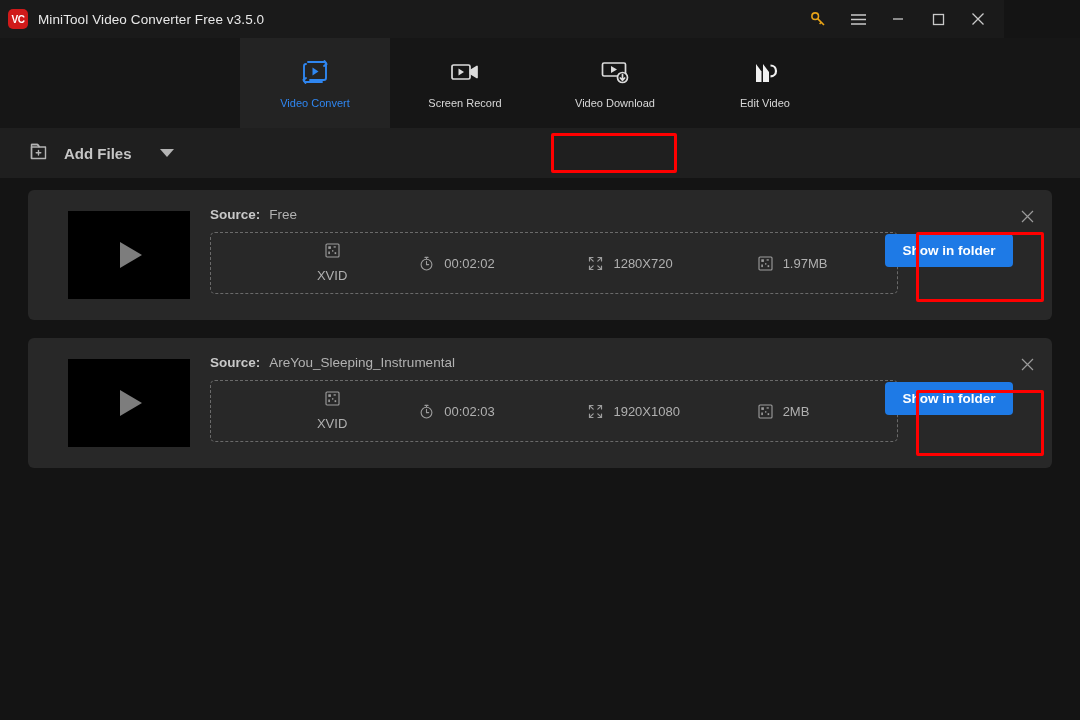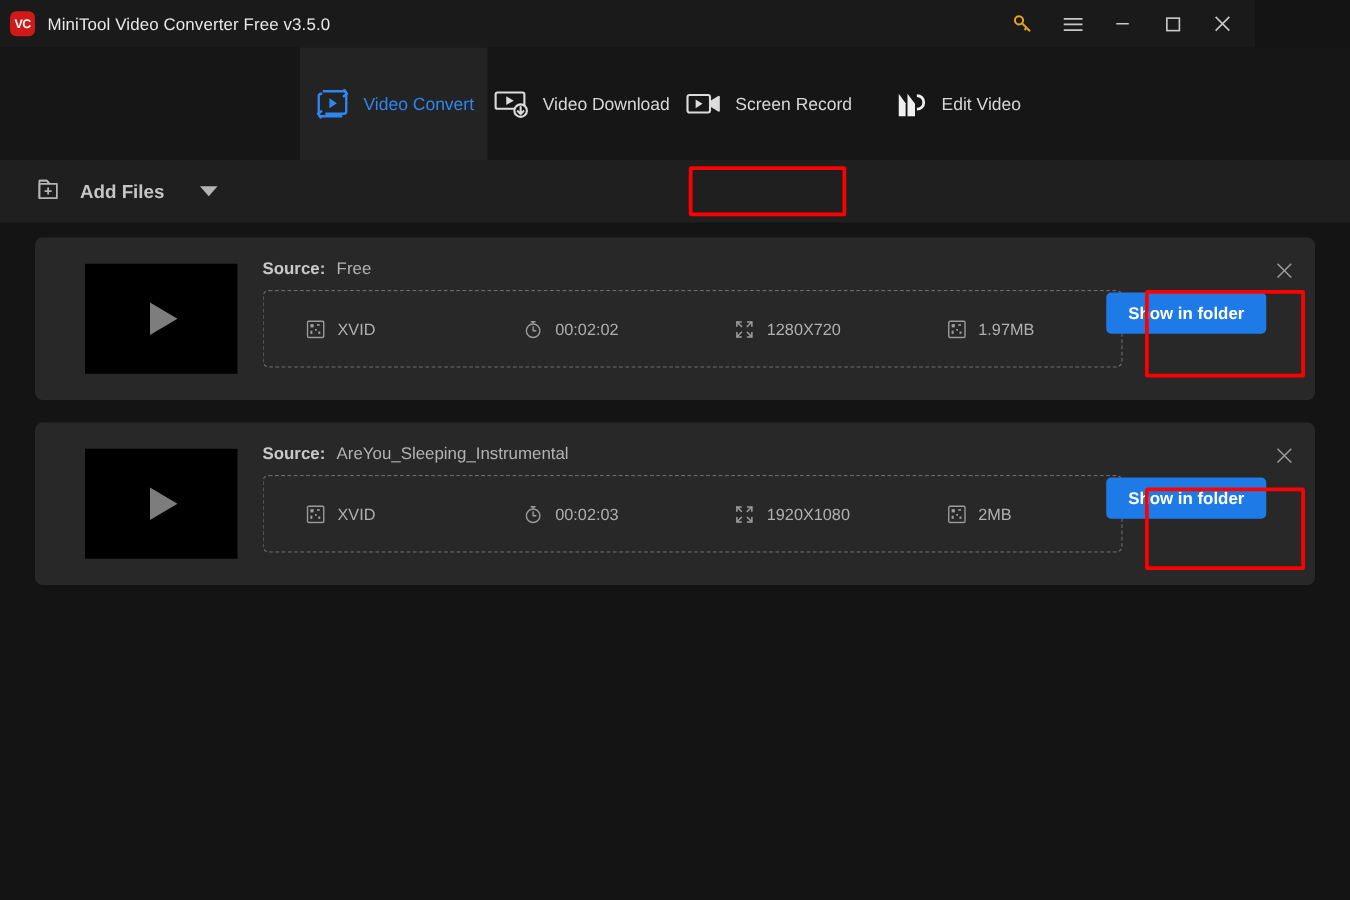--- a/index.html
+++ b/index.html
@@ -40,22 +40,22 @@
   .wbtn.close { margin-right: 6px; }
 
   
   .navbar {
     position: absolute; top: 38px; left: 0; width: 1080px; height: 90px;
     background: #161616;
   }
   .navtabs { display: flex; margin-left: 240px; height: 90px; }
   .navtab {
     width: 150px; height: 90px;
-    display: flex; flex-direction: row; align-items: center; justify-content: center;
-    color: #d8d8d8; font-size: 14px; gap: 10px;
+    display: flex; flex-direction: column; align-items: center; justify-content: center;
+    color: #d8d8d8; font-size: 11px; gap: 10px;
   }
   .navtab.active { background: #232323; color: #2f86f0; }
   .navtab .ico { height: 30px; display: flex; align-items: center; justify-content: center; }
   .navtab .ico svg { display: block; }
 
   
   .toolbar {
     position: absolute; top: 128px; left: 0; width: 1080px; height: 50px;
     background: #1f1f1f;
   }
@@ -115,21 +115,21 @@
   .infobox {
     position: absolute; left: 182px; top: 42px;
     width: 688px; height: 62px;
     border: 1px dashed #6a6a6a; border-radius: 5px;
   }
   .infocells { display: flex; height: 100%; align-items: center; }
   .cell {
     display: flex; align-items: center; gap: 10px;
     color: #b0b0b0; font-size: 13px;
   }
-  .cell.c1 { margin-left: 34px; width: 175px; }
+  .cell.c1 { margin-left: 34px; width: 175px; flex-direction: column; }
   .cell.c2 { width: 170px; }
   .cell.c3 { width: 170px; }
   .cell.c4 { width: 140px; }
   .cell svg { display: block; flex: none; }
   .closex {
     position: absolute; right: 16px; top: 17px;
     width: 18px; height: 18px; color: #9a9a9a;
     display: flex; align-items: center; justify-content: center;
   }
   .showbtn {
@@ -193,39 +193,39 @@
             <path d="M24.5 3 26.5 6 24 8"></path>
             <path d="M5.5 25 3.5 22 6 20"></path>
             <path d="M12.5 9.5l6 4-6 4z" fill="#2f86f0" stroke="none"></path>
           </svg>
         </span>
         <span>Video Convert</span>
       </div>
 
       <div class="navtab">
         <span class="ico">
+          <svg width="30" height="22" viewBox="0 0 30 22" fill="none" stroke="#dcdcdc" stroke-width="1.7" stroke-linejoin="round">
+            <rect x="2" y="4" width="18" height="14" rx="1.6"></rect>
+            <path d="M20.5 9.5l6.5-4v11l-6.5-4z" fill="#dcdcdc" stroke="#dcdcdc"></path>
+            <path d="M8.5 7.5l5.5 3.5-5.5 3.5z" fill="#dcdcdc" stroke="none"></path>
+          </svg>
+        </span>
+        <span>Screen Record</span>
+      </div>
+
+      <div class="navtab">
+        <span class="ico">
           <svg width="30" height="26" viewBox="0 0 30 26" fill="none" stroke="#dcdcdc" stroke-width="1.7" stroke-linecap="round">
             <path d="M4 4h20a1.5 1.5 0 0 1 1.5 1.5v10A1.5 1.5 0 0 1 24 17H4a1.5 1.5 0 0 1-1.5-1.5v-10A1.5 1.5 0 0 1 4 4z"></path>
             <path d="M11 7l6 3.5L11 14z" fill="#dcdcdc" stroke="none"></path>
             <circle cx="22.5" cy="18.5" r="5" fill="#161616"></circle>
             <path d="M22.5 15.6v5.6M20.3 19l2.2 2.2 2.2-2.2"></path>
           </svg>
         </span>
         <span>Video Download</span>
-      </div>
-
-      <div class="navtab">
-        <span class="ico">
-          <svg width="30" height="22" viewBox="0 0 30 22" fill="none" stroke="#dcdcdc" stroke-width="1.7" stroke-linejoin="round">
-            <rect x="2" y="4" width="18" height="14" rx="1.6"></rect>
-            <path d="M20.5 9.5l6.5-4v11l-6.5-4z" fill="#dcdcdc" stroke="#dcdcdc"></path>
-            <path d="M8.5 7.5l5.5 3.5-5.5 3.5z" fill="#dcdcdc" stroke="none"></path>
-          </svg>
-        </span>
-        <span>Screen Record</span>
       </div>
 
       <div class="navtab">
         <span class="ico">
           <svg width="30" height="28" viewBox="0 0 30 28" fill="none">
             <path d="M6 24V6l5.5 7.5V24z" fill="#f0f0f0"></path>
             <path d="M13 24V6l6 8V24z" fill="#f0f0f0"></path>
             <path d="M20.5 7.5c3.2 0 5.5 2.4 5.5 5.4s-2.3 5.4-5.5 5.4" stroke="#f0f0f0" stroke-width="2.2"></path>
           </svg>
         </span>

